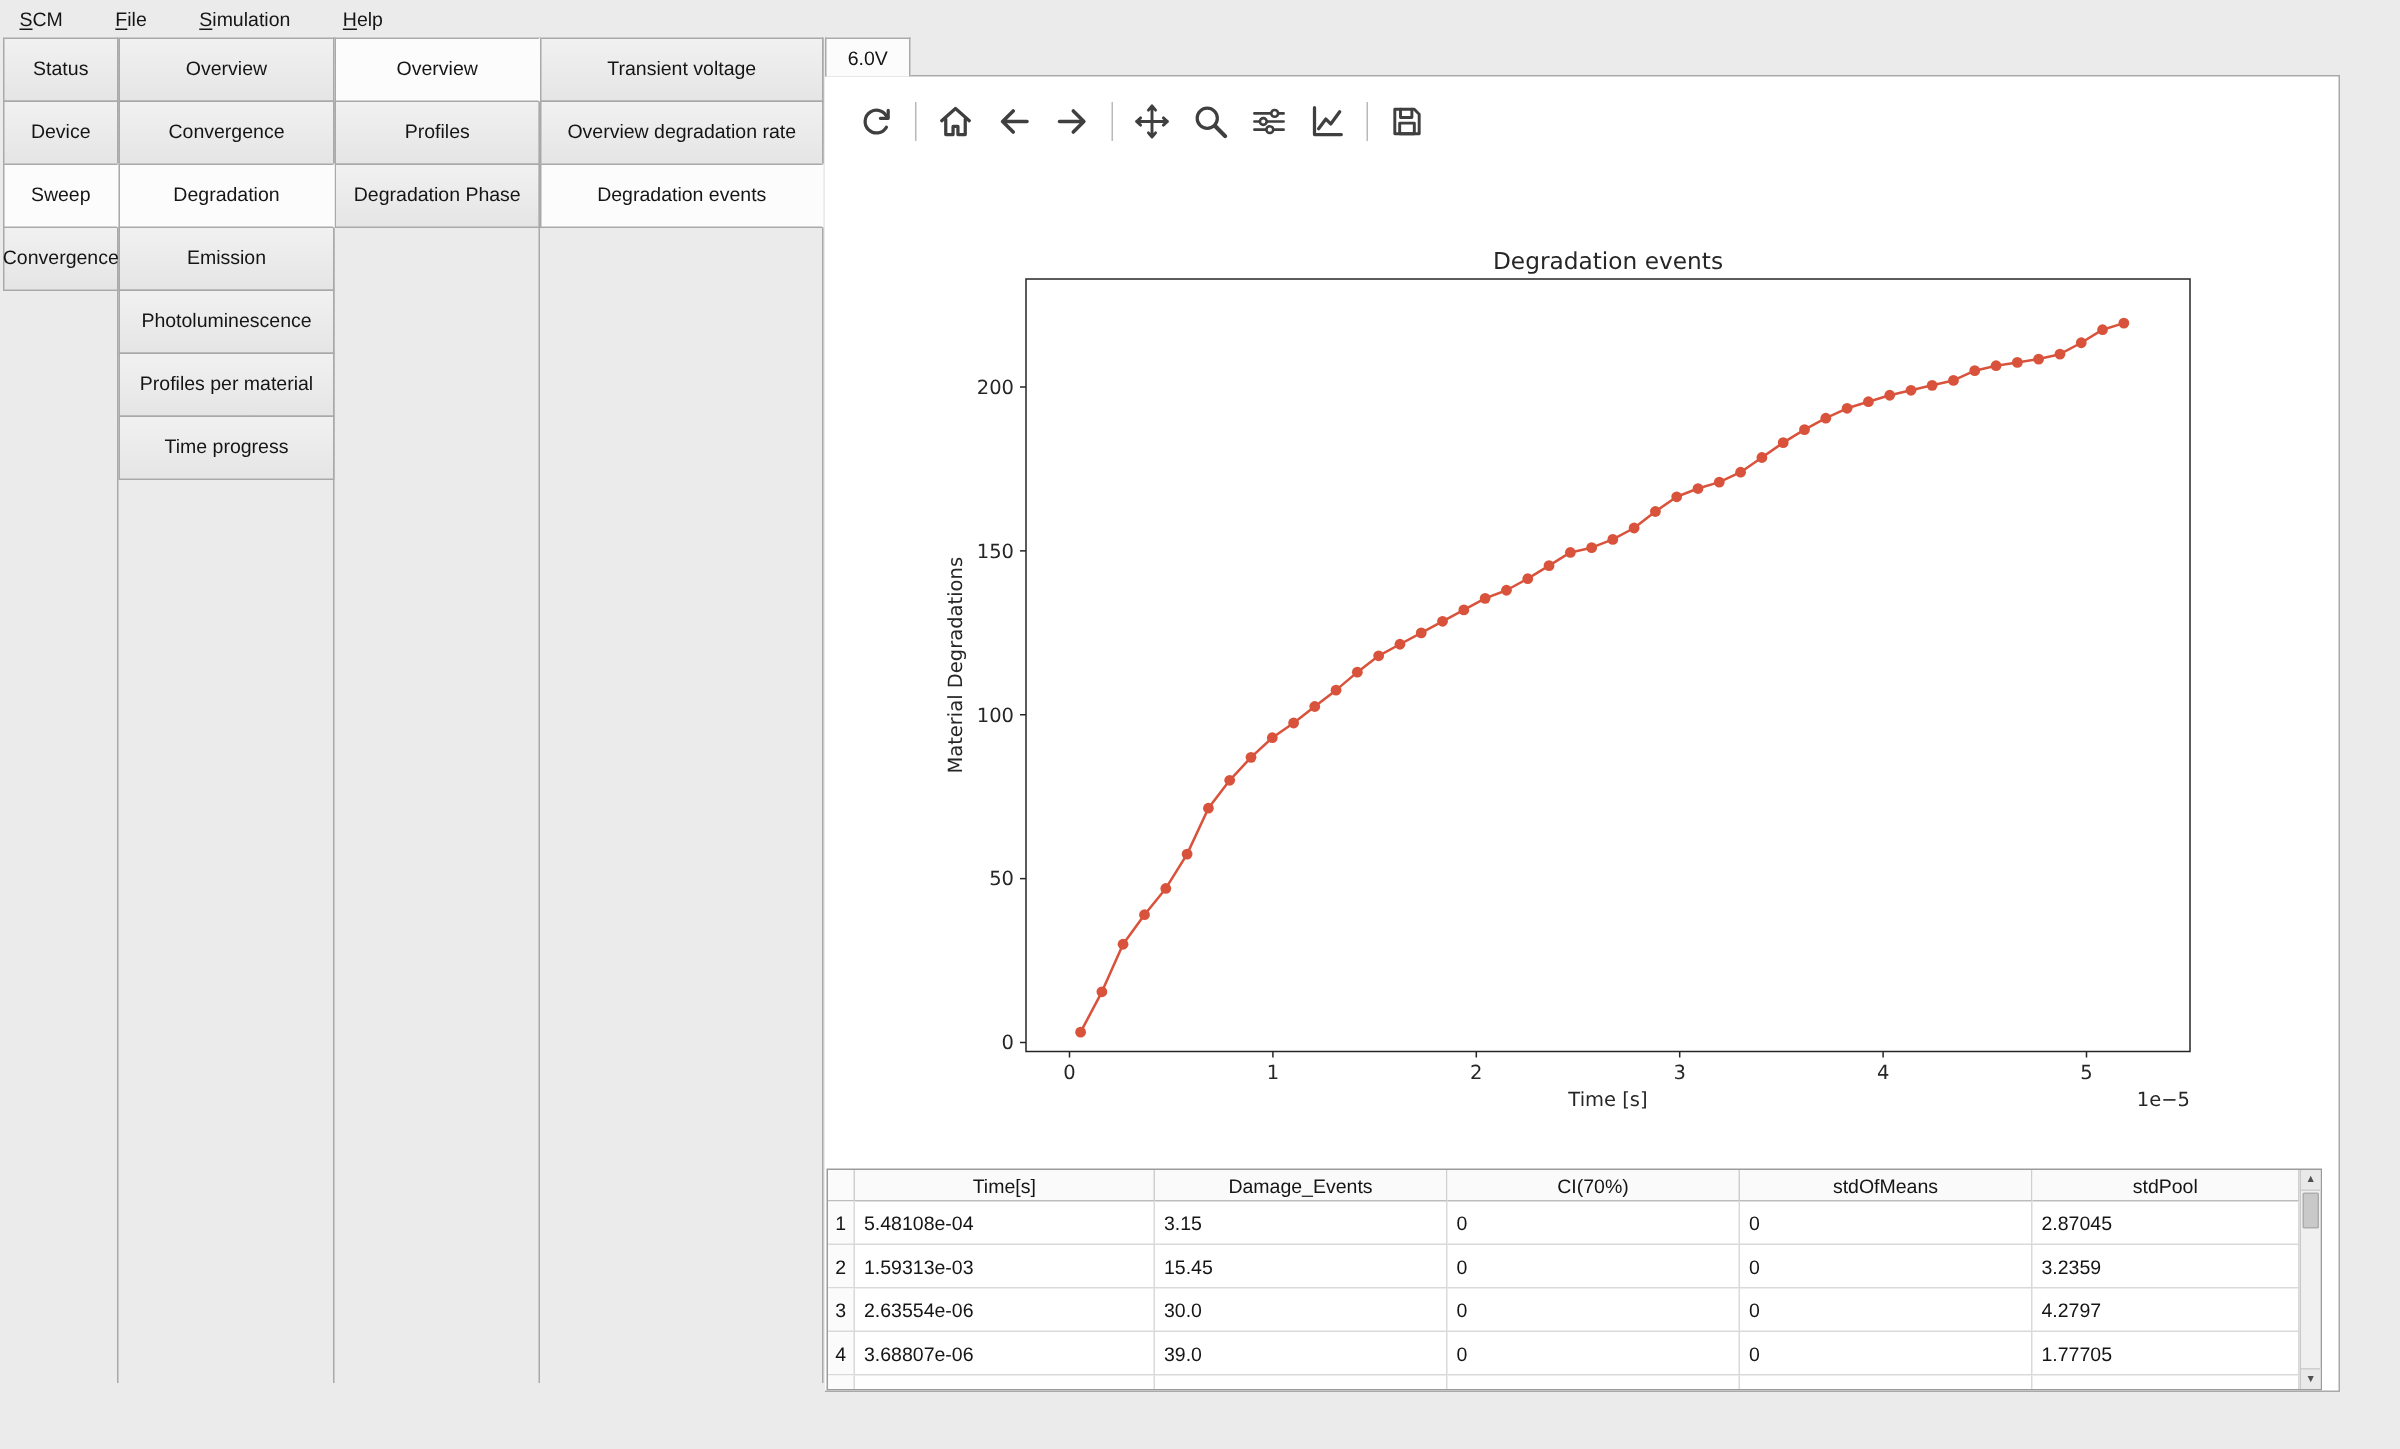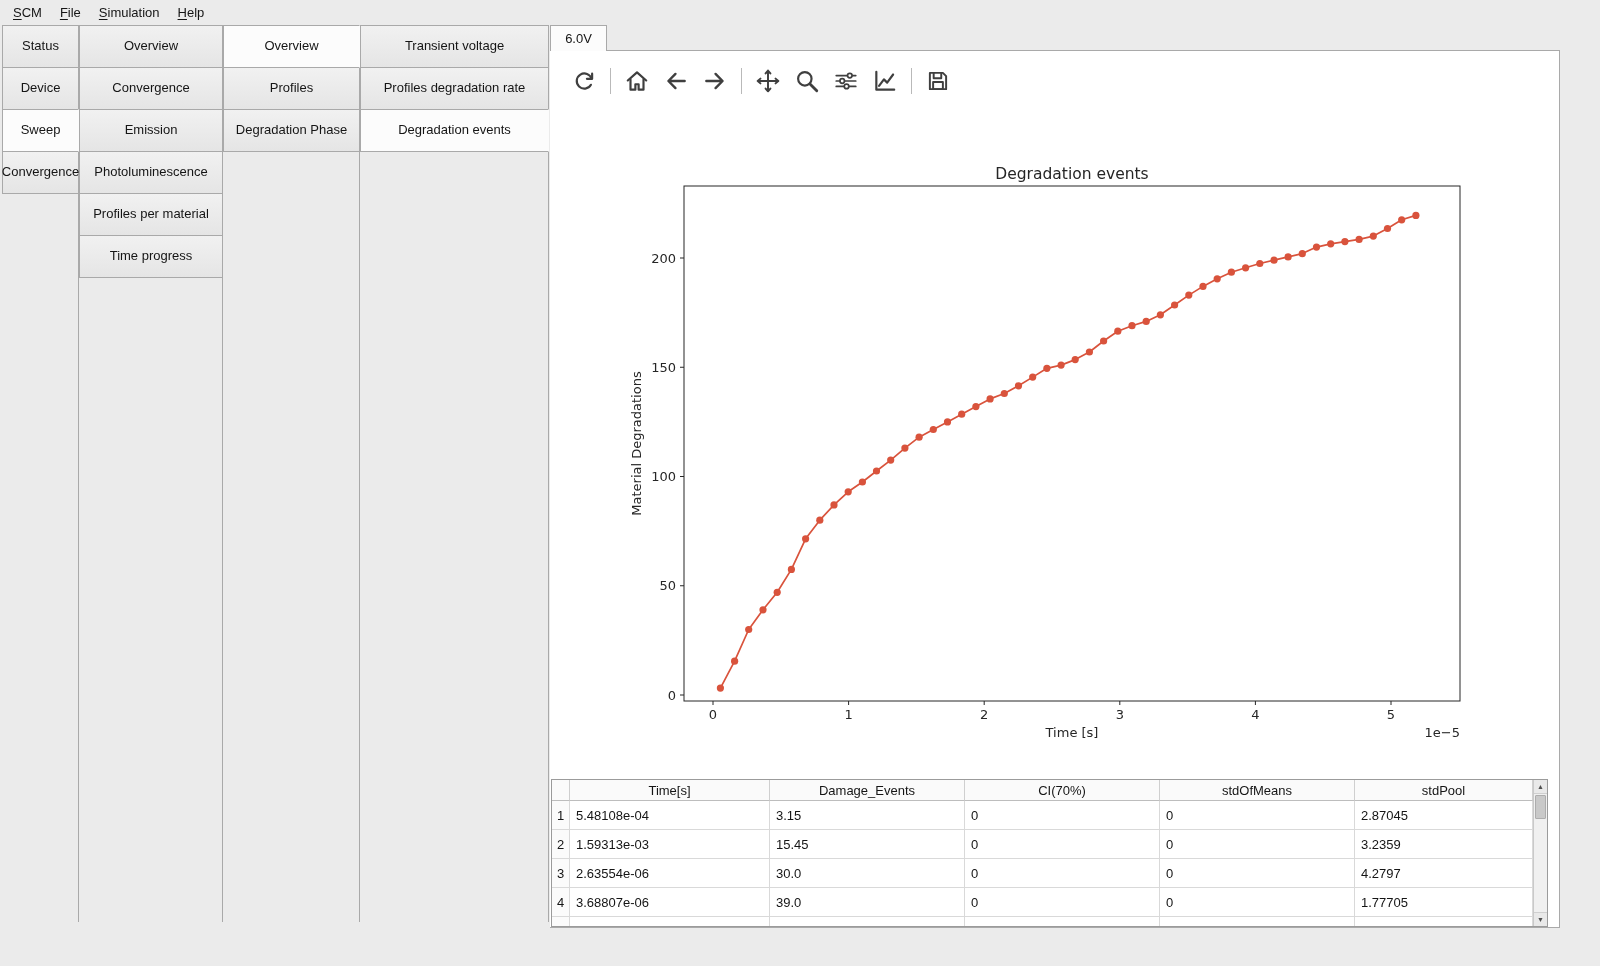--- a/index.html
+++ b/index.html
@@ -1,20 +1,20 @@
 <!DOCTYPE html>
 <html><head>
 <meta charset="utf-8">
 <style>
   *{box-sizing:border-box;}
   html,body{margin:0;padding:0;}
   body{width:1600px;height:966px;background:#ebebeb;font-family:"Liberation Sans","DejaVu Sans",sans-serif;font-size:13px;color:#151515;position:relative;overflow:hidden;}
 
   
-  .menubar{position:absolute;top:0;left:0;width:100%;height:25px;display:flex;align-items:center;padding-left:4px;}
+  .menubar{position:absolute;top:0;left:0;width:100%;height:25px;display:flex;align-items:center;padding-left:4px;gap:17px;}
   .menu-item{padding:4px 9px;cursor:default;}
   .menu-item u{text-underline-offset:2px;}
 
   
   .sidebar{position:absolute;top:25px;left:2px;height:897px;display:flex;}
   .tab-col{position:relative;height:100%;}
   .tab-col::after{content:"";position:absolute;top:0;right:0;width:1px;height:100%;background:#a9a9a9;}
   .col-1{width:77px;}.col-2{width:144px;}.col-3{width:137px;}.col-4{width:189px;}
   .vtab{position:relative;z-index:1;height:43px;margin-top:-1px;border:1px solid #a9a9a9;
         background:linear-gradient(#f1f1f1,#e5e5e5);display:flex;align-items:center;justify-content:center;
@@ -71,33 +71,34 @@
 <div class="sidebar">
     <div class="tab-col col-1">
       <div class="vtab">Status</div>
       <div class="vtab">Device</div>
       <div class="vtab selected">Sweep</div>
       <div class="vtab">Convergence</div>
     </div>
     <div class="tab-col col-2">
       <div class="vtab">Overview</div>
       <div class="vtab">Convergence</div>
+      <div class="vtab selected">Degradation</div>
       <div class="vtab">Emission</div>
       <div class="vtab">Photoluminescence</div>
       <div class="vtab">Profiles per material</div>
       <div class="vtab">Time progress</div>
     </div>
     <div class="tab-col col-3">
       <div class="vtab selected">Overview</div>
       <div class="vtab">Profiles</div>
       <div class="vtab">Degradation Phase</div>
     </div>
     <div class="tab-col col-4">
       <div class="vtab">Transient voltage</div>
-      <div class="vtab">Profiles degradation rate</div>
+      <div class="vtab">Overview degradation rate</div>
       <div class="vtab selected">Degradation events</div>
     </div>
   </div>
 
 <div class="plot-tabbar">
   <div class="plot-tab">6.0V</div>
 </div>
 
 <div class="main-pane">
   <div class="mpl-toolbar">

